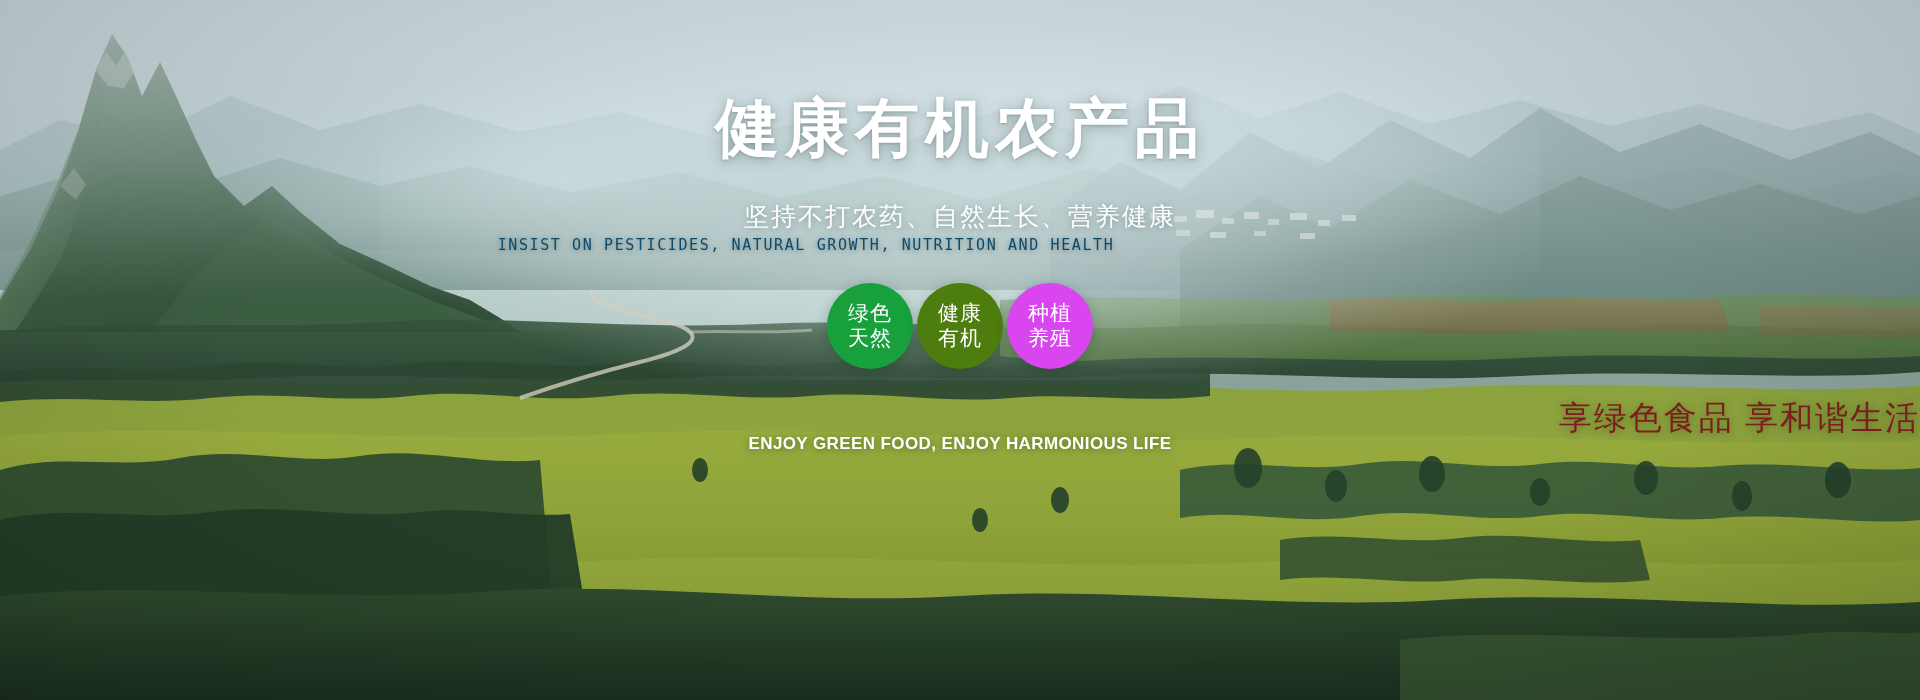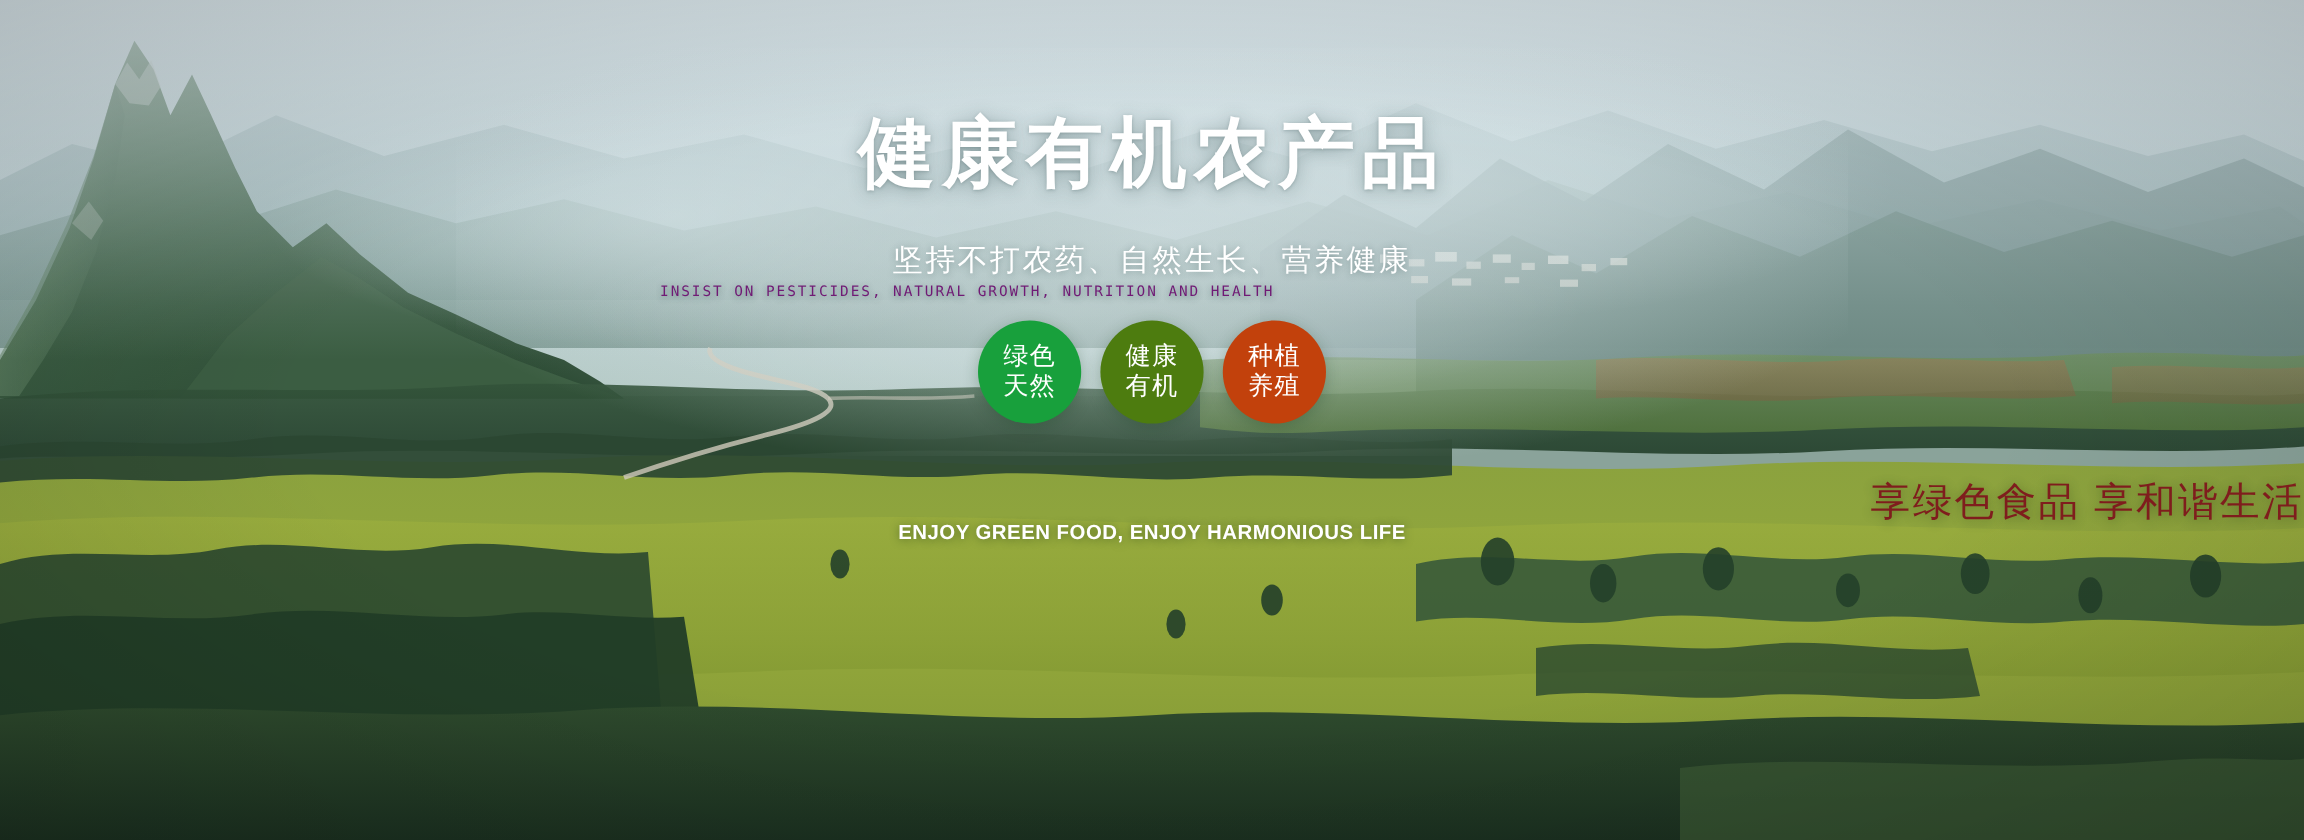--- a/index.html
+++ b/index.html
@@ -87,36 +87,36 @@
   }
 
   .sub-en {
     position: absolute;
     top: 236px;
     left: 0;
     width: 1612px;
     text-align: center;
     font-family: "DejaVu Sans Mono", "Liberation Mono", monospace;
     font-weight: 400;
-    font-size: 12px;
+    font-size: 15px;
     letter-spacing: 1.6px;
-    color: #701a75;
+    color: #0c4a6e;
     text-shadow: 0 1px 5px rgba(30,60,60,0.45);
     white-space: nowrap;
   }
 
   .badges {
     position: absolute;
-    top: 267px;
+    top: 283px;
     left: 0;
     width: 1920px;
     display: flex;
     justify-content: center;
     align-items: center;
-    gap: 16px;
+    gap: 4px;
   }
   .badge {
     width: 86px;
     height: 86px;
     border-radius: 50%;
     display: flex;
     flex-direction: column;
     align-items: center;
     justify-content: center;
     color: #ffffff;
@@ -348,21 +348,21 @@
 
     <div class="badges">
       <div class="badge" style="background-color: rgb(24, 160, 60);">
         <span>绿色</span>
         <span>天然</span>
       </div>
       <div class="badge" style="background-color: #4d7c0f;">
         <span>健康</span>
         <span>有机</span>
       </div>
-      <div class="badge" style="background-color: #c2410c;">
+      <div class="badge" style="background-color: #d946ef;">
         <span>种植</span>
         <span>养殖</span>
       </div>
     </div>
 
     <div class="tagline-cn">享绿色食品  享和谐生活</div>
 
     <div class="tagline-en">ENJOY GREEN FOOD, ENJOY HARMONIOUS LIFE</div>
 
   </div>

